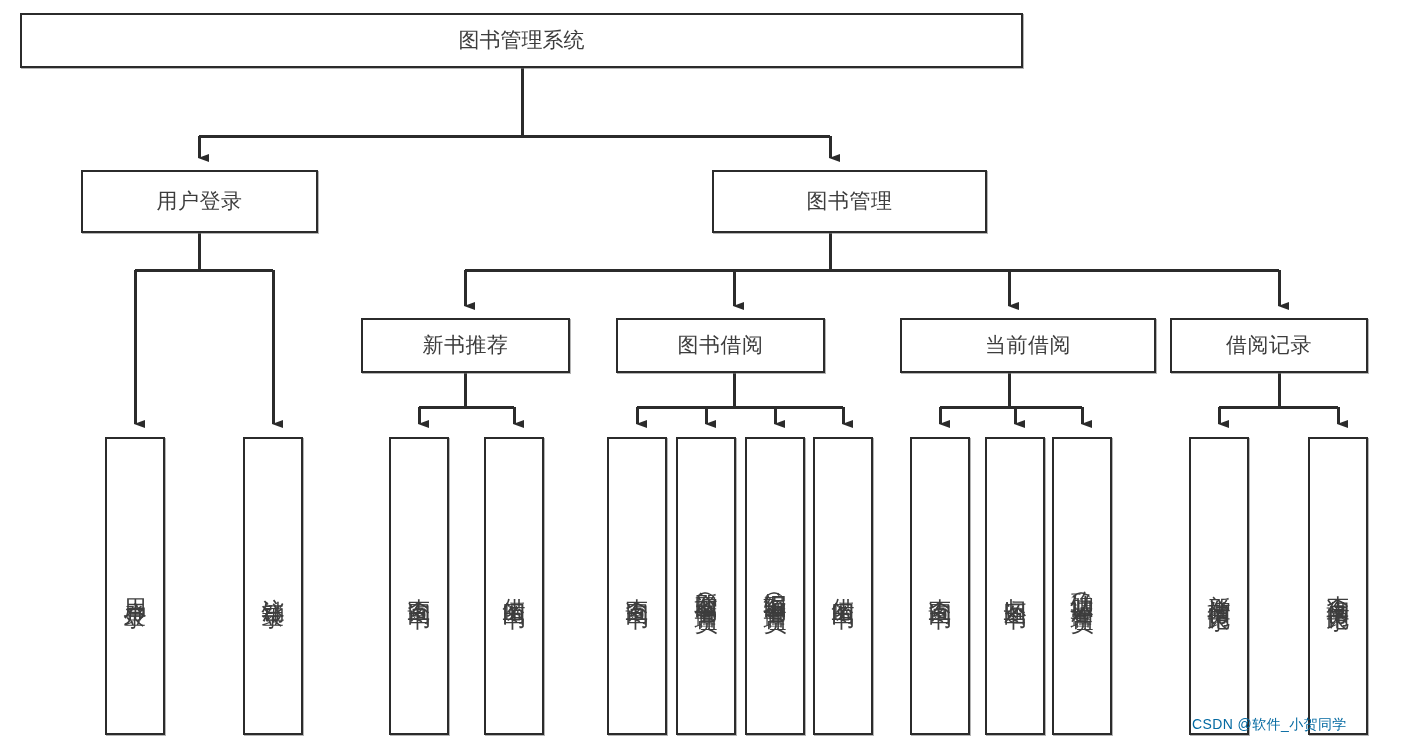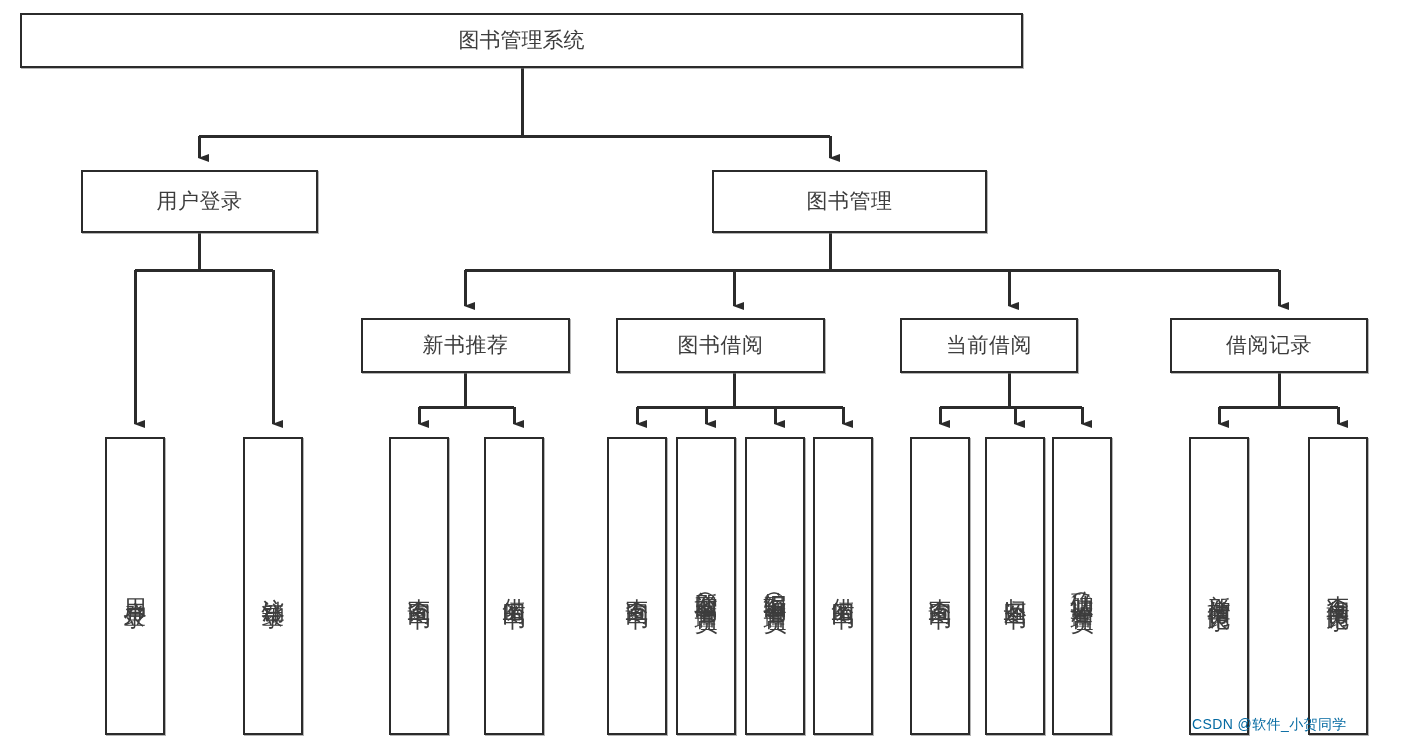--- a/index.html
+++ b/index.html
@@ -135,21 +135,21 @@
   <div class="node node-h" style="left:712px;top:170px;width:275px;height:63px;">
     <span>图书管理</span>
   </div>
 
   <div class="node node-h" style="left:361px;top:318px;width:209px;height:55px;">
     <span>新书推荐</span>
   </div>
   <div class="node node-h" style="left:616px;top:318px;width:209px;height:55px;">
     <span>图书借阅</span>
   </div>
-  <div class="node node-h" style="left:900px;top:318px;width:178px;height:55px;">
+  <div class="node node-h" style="left:900px;top:318px;width:256px;height:55px;">
     <span>当前借阅</span>
   </div>
   <div class="node node-h" style="left:1170px;top:318px;width:198px;height:55px;">
     <span>借阅记录</span>
   </div>
 
   <div class="node node-v" style="left:105px;top:437px;width:60px;height:298px;">
     <span class="vlabel">用户登录</span>
   </div>
   <div class="node node-v" style="left:243px;top:437px;width:60px;height:298px;">

